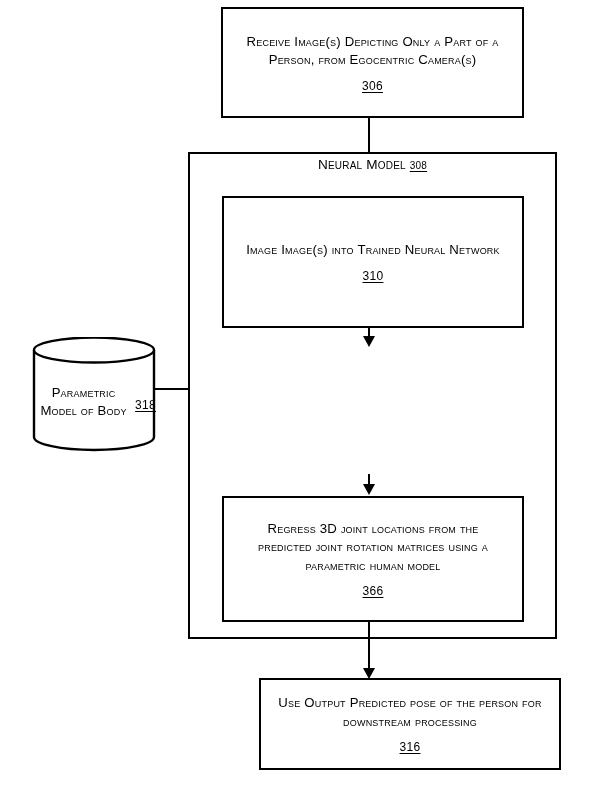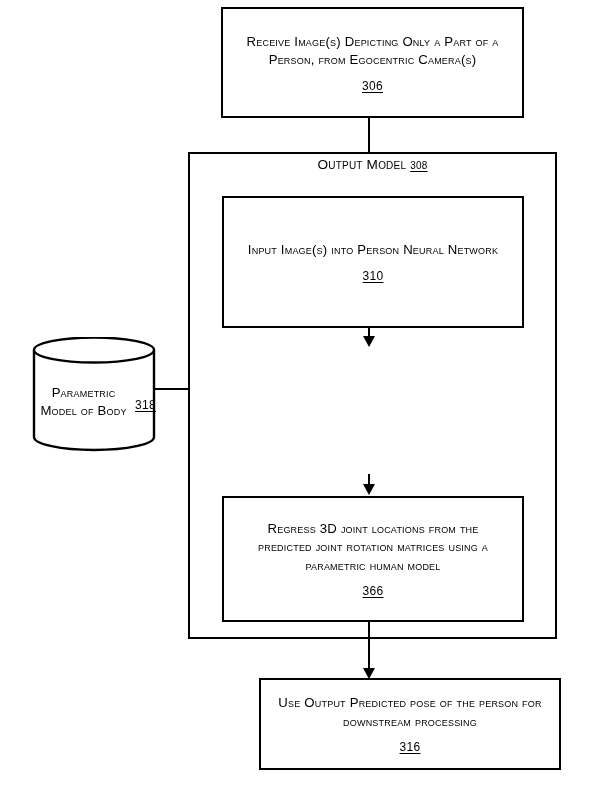--- a/index.html
+++ b/index.html
@@ -128,26 +128,26 @@
     <div class="ref">306</div>
   </div>
 
   <div class="vline" style="left:368px; top:118px; height:52px;"></div>
   <div class="vline" style="left:368px; top:178px; height:10px;"></div>
   <div class="arrow-head" style="left:363px; top:186px;"></div>
 
   <div class="container-box" style="left:188px; top:152px; width:369px; height:487px;"></div>
 
   <div class="container-label" style="left:188px; top:157px; width:369px;">
-    <span>Output Model</span>
+    <span>Neural Model</span>
     <span class="ref-inline">308</span>
   </div>
 
   <div class="box" style="left:222px; top:196px; width:302px; height:132px;">
-    <div class="box-text">Input Image(s) into Person Neural Network</div>
+    <div class="box-text">Image Image(s) into Trained Neural Network</div>
     <div class="ref">310</div>
   </div>
 
   <div class="vline" style="left:368px; top:328px; height:12px;"></div>
   <div class="arrow-head" style="left:363px; top:336px;"></div>
 
 
   <div class="vline" style="left:368px; top:474px; height:14px;"></div>
   <div class="arrow-head" style="left:363px; top:484px;"></div>
 

